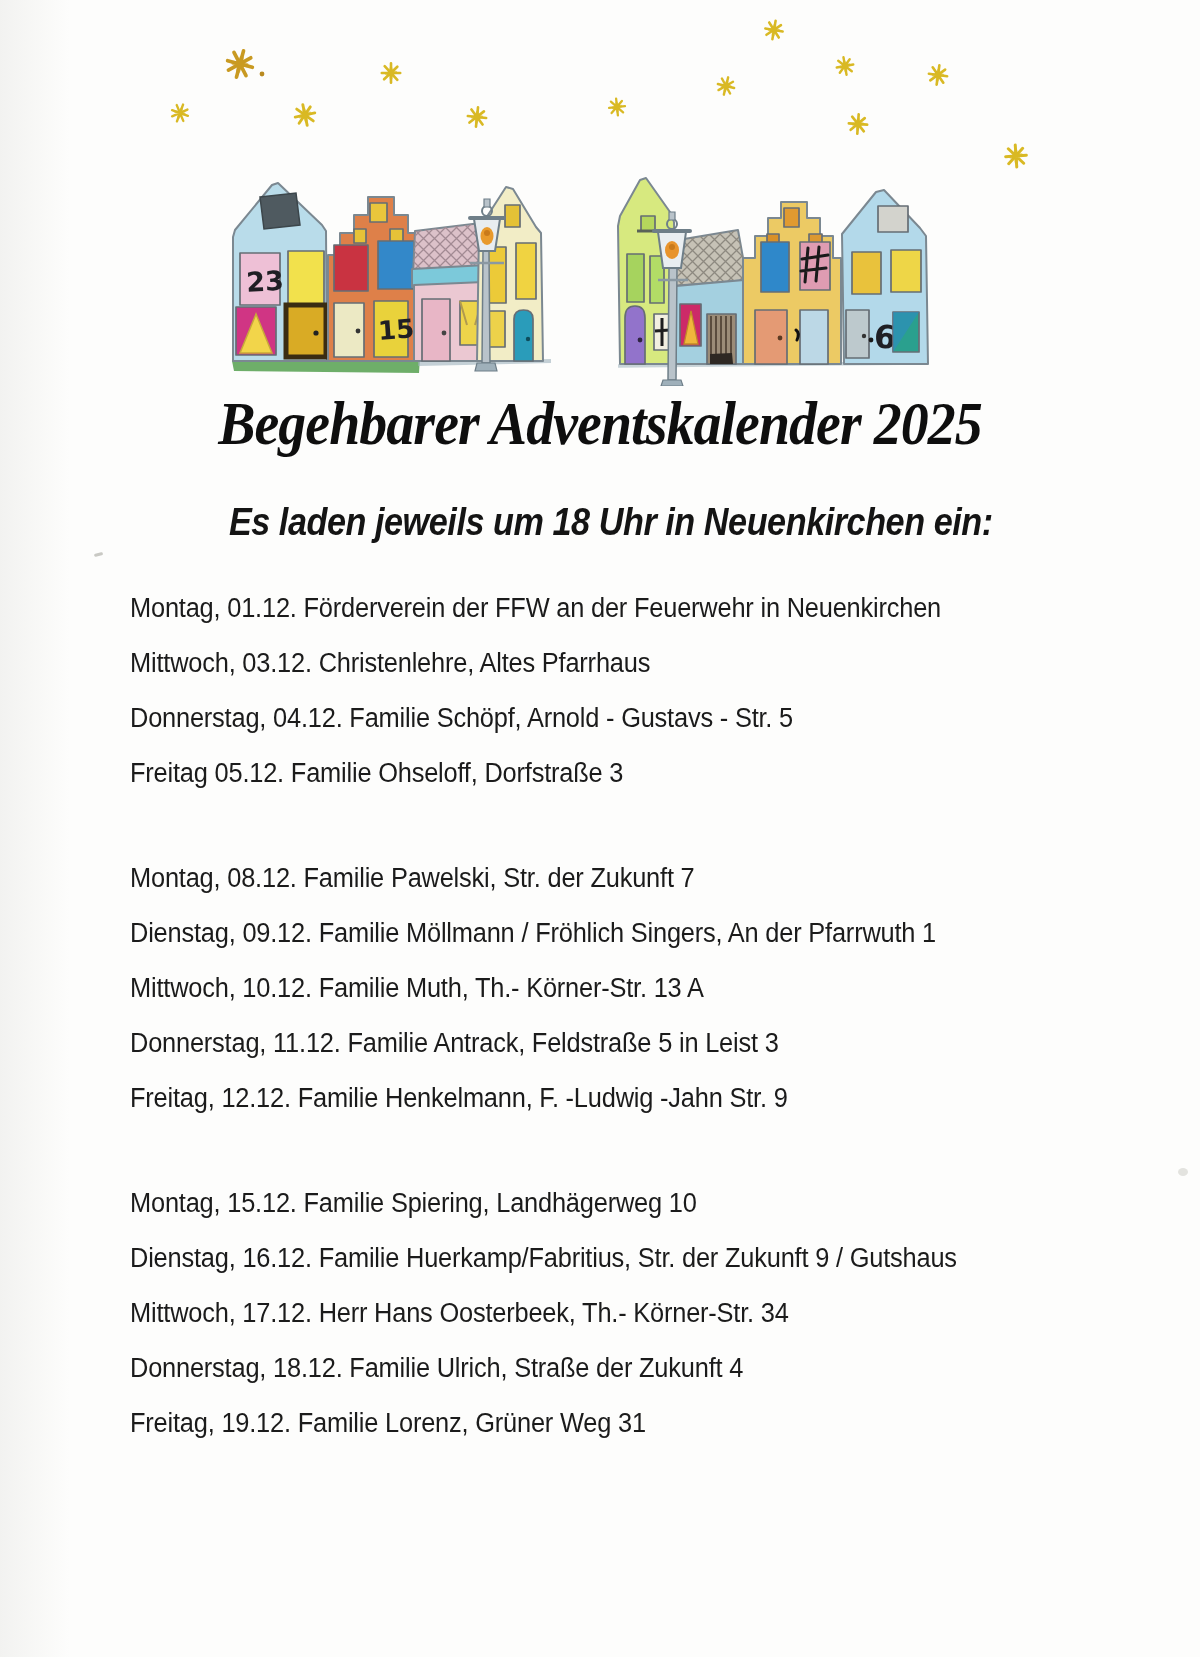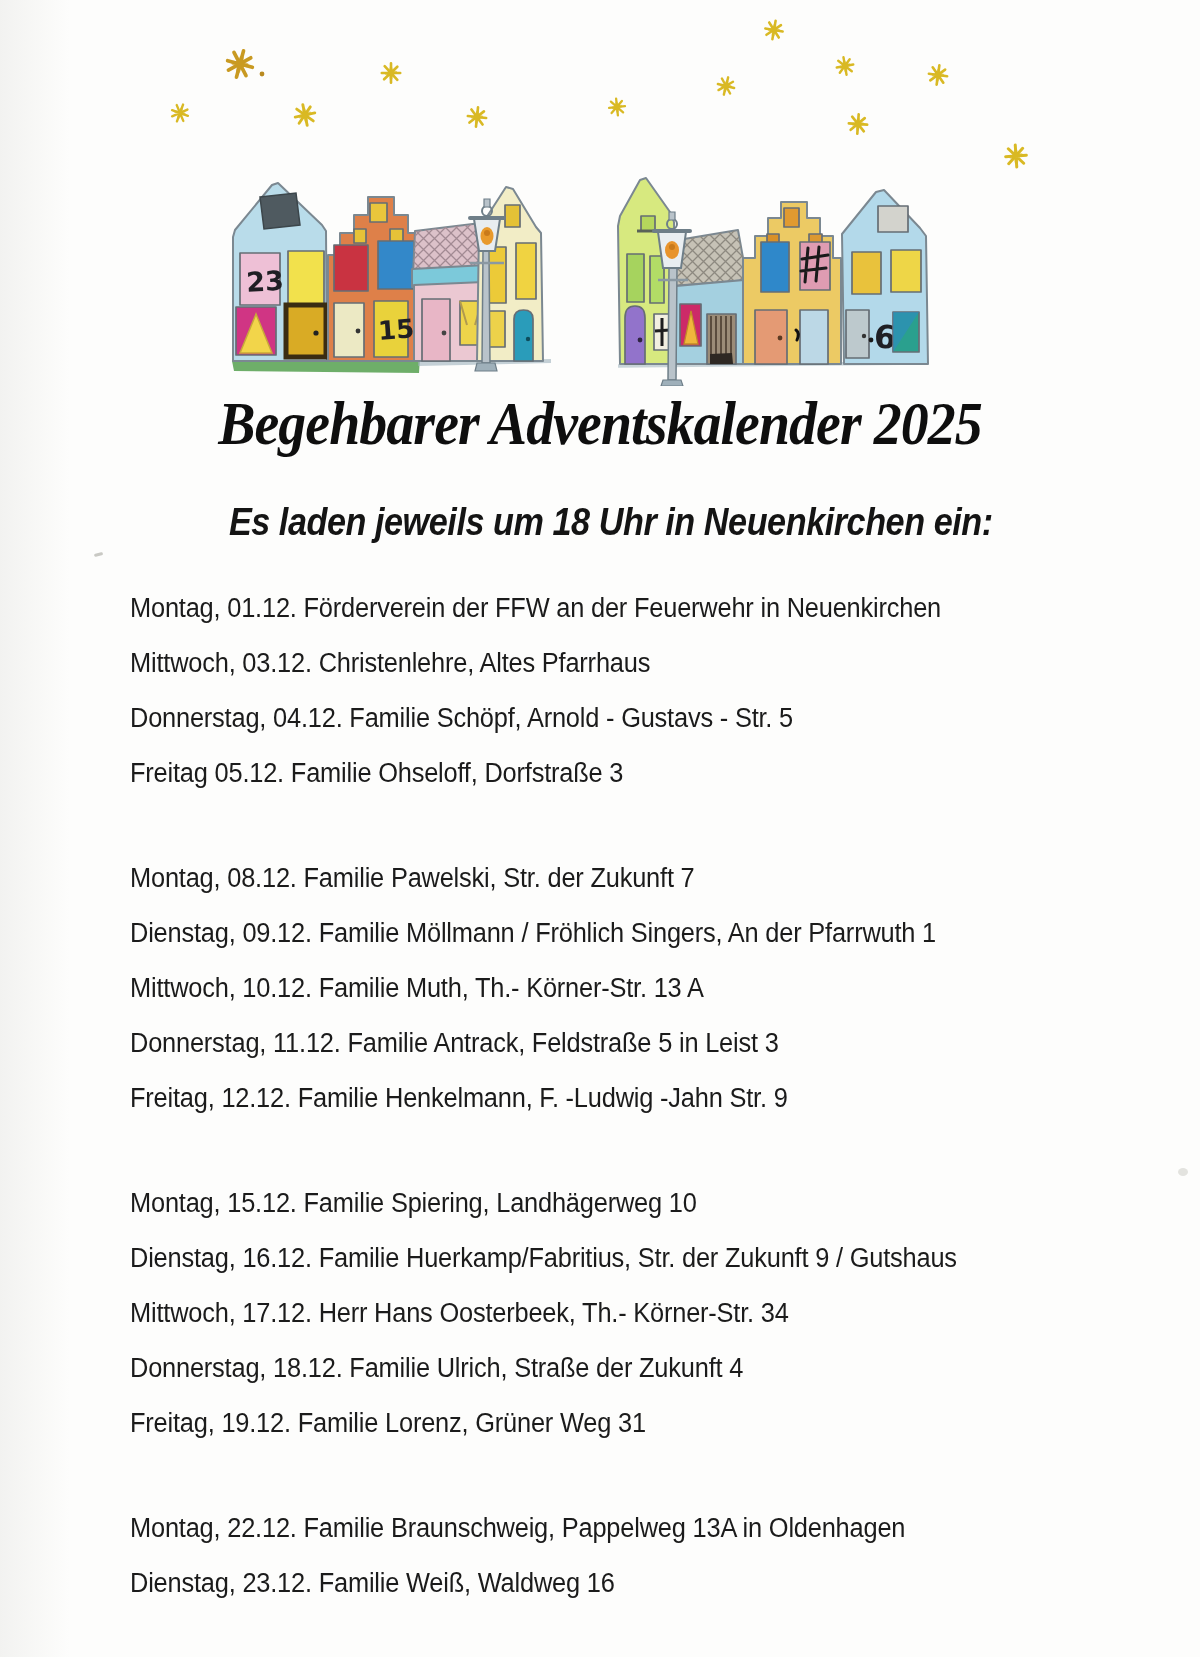--- a/index.html
+++ b/index.html
@@ -266,21 +266,17 @@
         <div class="entry">Donnerstag, 11.12. Familie Antrack, Feldstraße 5 in Leist 3</div>
         <div class="entry">Freitag, 12.12. Familie Henkelmann, F. -Ludwig -Jahn Str. 9</div>
       </div>
       <div class="group">
         <div class="entry">Montag, 15.12. Familie Spiering, Landhägerweg 10</div>
         <div class="entry">Dienstag, 16.12. Familie Huerkamp/Fabritius, Str. der Zukunft 9 / Gutshaus</div>
         <div class="entry">Mittwoch, 17.12. Herr Hans Oosterbeek, Th.- Körner-Str. 34</div>
         <div class="entry">Donnerstag, 18.12. Familie Ulrich, Straße der Zukunft 4</div>
         <div class="entry">Freitag, 19.12. Familie Lorenz, Grüner Weg 31</div>
       </div>
-      <div class="group">
-        <div class="entry">Montag, 22.12. Familie Braunschweig, Pappelweg 13A in Oldenhagen</div>
-        <div class="entry">Dienstag, 23.12. Familie Weiß, Waldweg 16</div>
-      </div>
     </div>
 
   <div class="artifact-dash"></div>
   <div class="artifact-smudge"></div>
 </div>
 
 </body></html>

